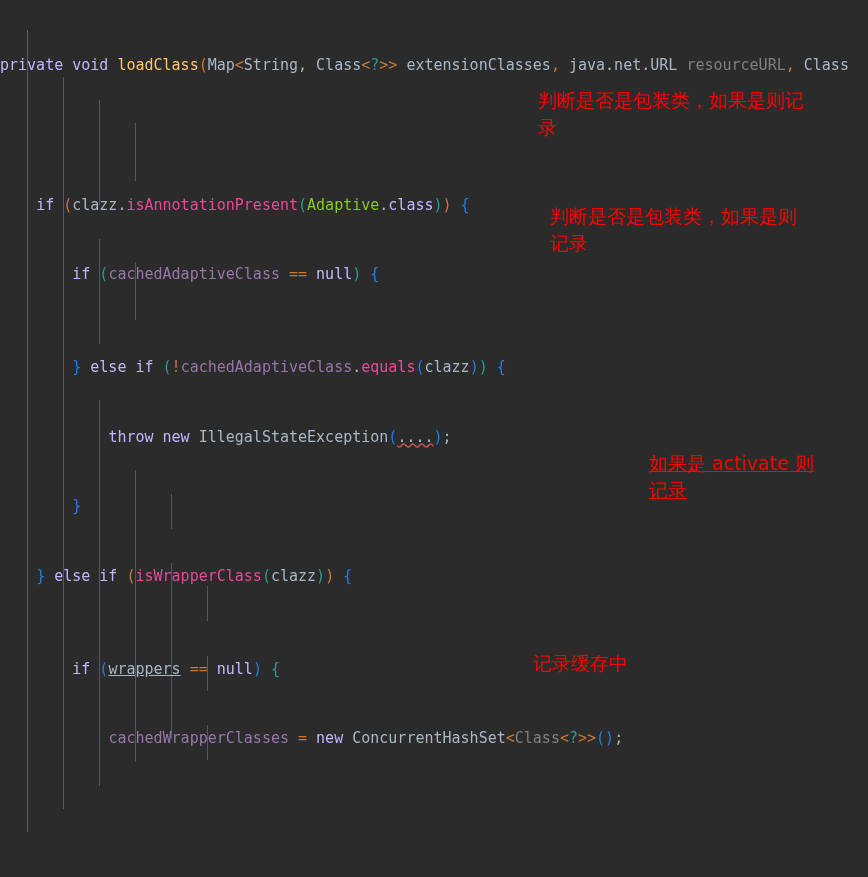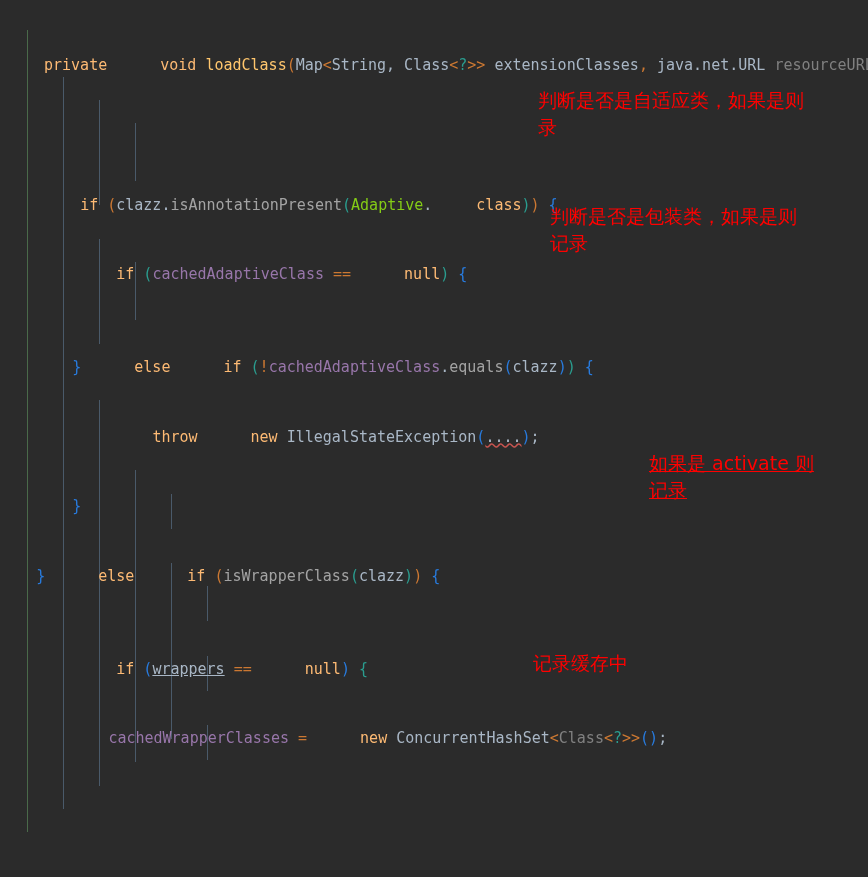--- a/index.html
+++ b/index.html
@@ -37,23 +37,23 @@
     padding-top: 8px;
     box-sizing: border-box;
   }
   .line {
     height: 23.2px;
     white-space: pre;
     position: relative;
   }
 
   
-  .kw   { color: #fdba74; margin-left: 44px; }
+  .kw   { color: #c4b5fd; }
   .fld  { color: #9876aa; }  
-  .mth  { color: #a3a3a3; margin-top: 48px; }            
+  .mth  { color: #ec4899; margin-top: 48px; }            
   .anno { color: #84cc16; }            
   .gray { color: #808080; }
   .undl { text-decoration: underline; }   
   .b1 { color: #287bde; }   
   .b2 { color: #2a9d8f; }   
   .bo { color: #cc7832; }
 
   .err {
     text-decoration: underline wavy #c75450;
     text-decoration-skip-ink: none;
@@ -167,21 +167,21 @@
 
 
 
 
 
 
 
 
   </div>
 
-  <div class="note" style="left:538px; top:87px; width:330px;">判断是否是自适应类，如果是则
+  <div class="note" style="left:538px; top:87px; width:330px;">判断是否是包装类，如果是则记
 录</div>
 
   <div class="note" style="left:538px; top:203px; width:300px;margin-left:12px;">判断是否是包装类，如果是则
 记录</div>
 
   <div class="note" style="left:649px; top:450px; width:228px;text-decoration:underline;">如果是 activate 则
   记录</div>
 
   <div class="note" style="left:533px; top:650px; width:200px;">记录缓存中</div>
 

